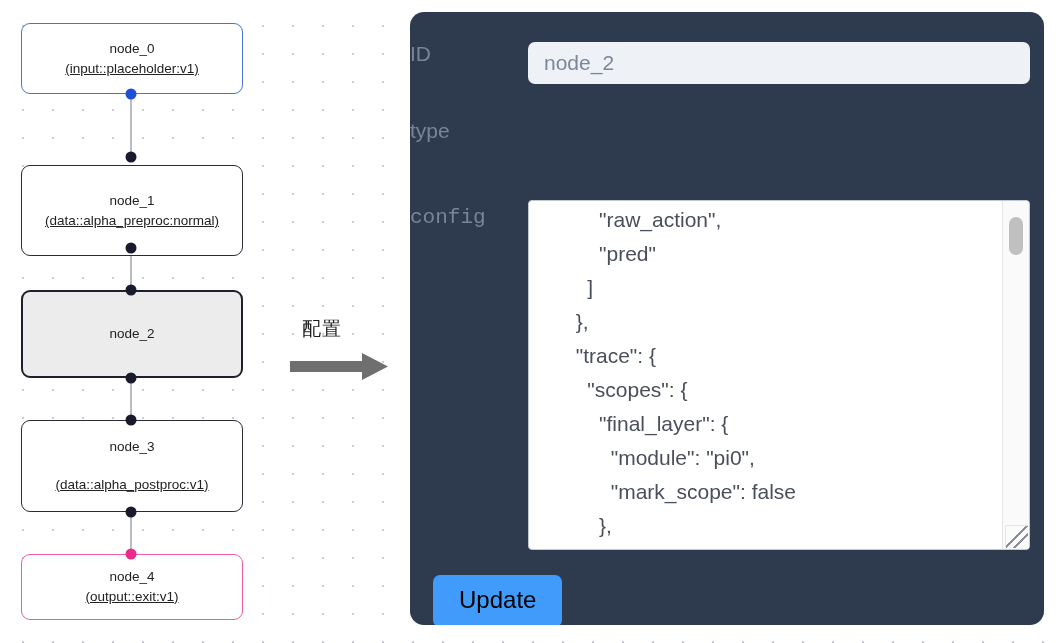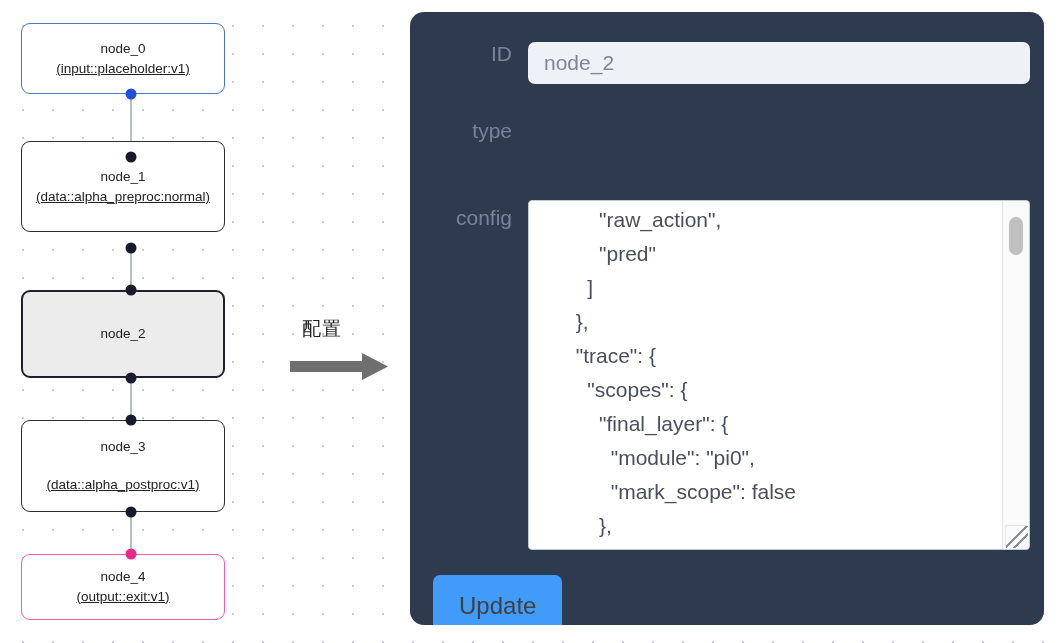--- a/index.html
+++ b/index.html
@@ -50,21 +50,21 @@
     left: 131px;
     transform: translate(-50%, -50%);
     z-index: 5;
   }
   .port.blue  { background: #1f4fd8; }
   .port.pink  { background: #ec2a8a; }
 
   .node {
     position: absolute;
     left: 21px;
-    width: 204px;
+    width: 222px;
     box-sizing: border-box;
     background: #ffffff;
     border: 1.6px solid #2b2b38;
     border-radius: 9px;
     display: flex;
     flex-direction: column;
     align-items: center;
     justify-content: center;
     text-align: center;
     color: #222;
@@ -122,22 +122,22 @@
   .field-row {
     position: absolute;
     left: 0;
     width: 100%;
     display: flex;
     align-items: flex-start;
   }
   .field-label {
     width: 118px;
     flex: 0 0 118px;
-    text-align: right;
-    padding-right: 16px;
+    text-align: left;
+    padding-right: 7px;
     box-sizing: border-box;
     color: #78849a;
     font-size: 21px;
     line-height: 1.1;
   }
   .field-input {
     flex: 1 1 auto;
     margin-right: 14px;
     background: #eef1f6;
     border: none;
@@ -147,21 +147,21 @@
     font-size: 21px;
     padding: 9px 16px;
     box-sizing: border-box;
     outline: none;
   }
 
   #row-id   { top: 30px; }
   #row-type { top: 107px; }
 
   #row-config { top: 188px; }
-  #row-config .field-label { padding-top: 6px; }
+  #row-config .field-label { padding-top: 6px; font-family: Liberation Mono, monospace; }
 
   .config-box {
     position: relative;
     flex: 1 1 auto;
     margin-right: 14px;
     height: 350px;
     background: #ffffff;
     border: 1px solid #c2c8d4;
     border-radius: 4px;
     box-sizing: border-box;
@@ -212,26 +212,26 @@
     border-top: 1px solid #e3e5ea;
     border-left: 1px solid #e3e5ea;
     background-color: #fbfbfb;
   }
 
   #update-button {
     position: absolute;
     left: 23px;
     top: 563px;
     background: #409bfa;
-    color: #404040;
+    color: #000000;
     border: none;
     border-radius: 7px;
     font-family: "Liberation Sans", sans-serif;
     font-size: 24px;
-    padding: 17px 26px 13px 26px;
+    padding: 11px 26px 13px 26px;
     cursor: pointer;
   }
 </style>
 </head>
 <body>
 
 <div id="canvas">
 
   <div id="graph">
 
@@ -240,21 +240,21 @@
     <div class="edge-line" style="top:378px;height:41px;"></div>
     <div class="edge-line" style="top:512px;height:42px;"></div>
 
     <div class="node is-input" style="top:23px;height:71px;">
       <div class="n-title">node_0</div>
       <div class="n-sub">(input::placeholder:v1)</div>
     </div>
     <div class="port blue" style="top:94px;"></div>
 
     <div class="port" style="top:157px;"></div>
-    <div class="node" style="top:141px;height:91px;">
+    <div class="node" style="top:165px;height:91px;">
       <div class="n-title">node_1</div>
       <div class="n-sub">(data::alpha_preproc:normal)</div>
     </div>
     <div class="port" style="top:248px;"></div>
 
     <div class="port" style="top:290px;"></div>
     <div class="node is-selected" style="top:290px;height:88px;">
       <div class="n-title">node_2</div>
     </div>
     <div class="port" style="top:378px;"></div>

